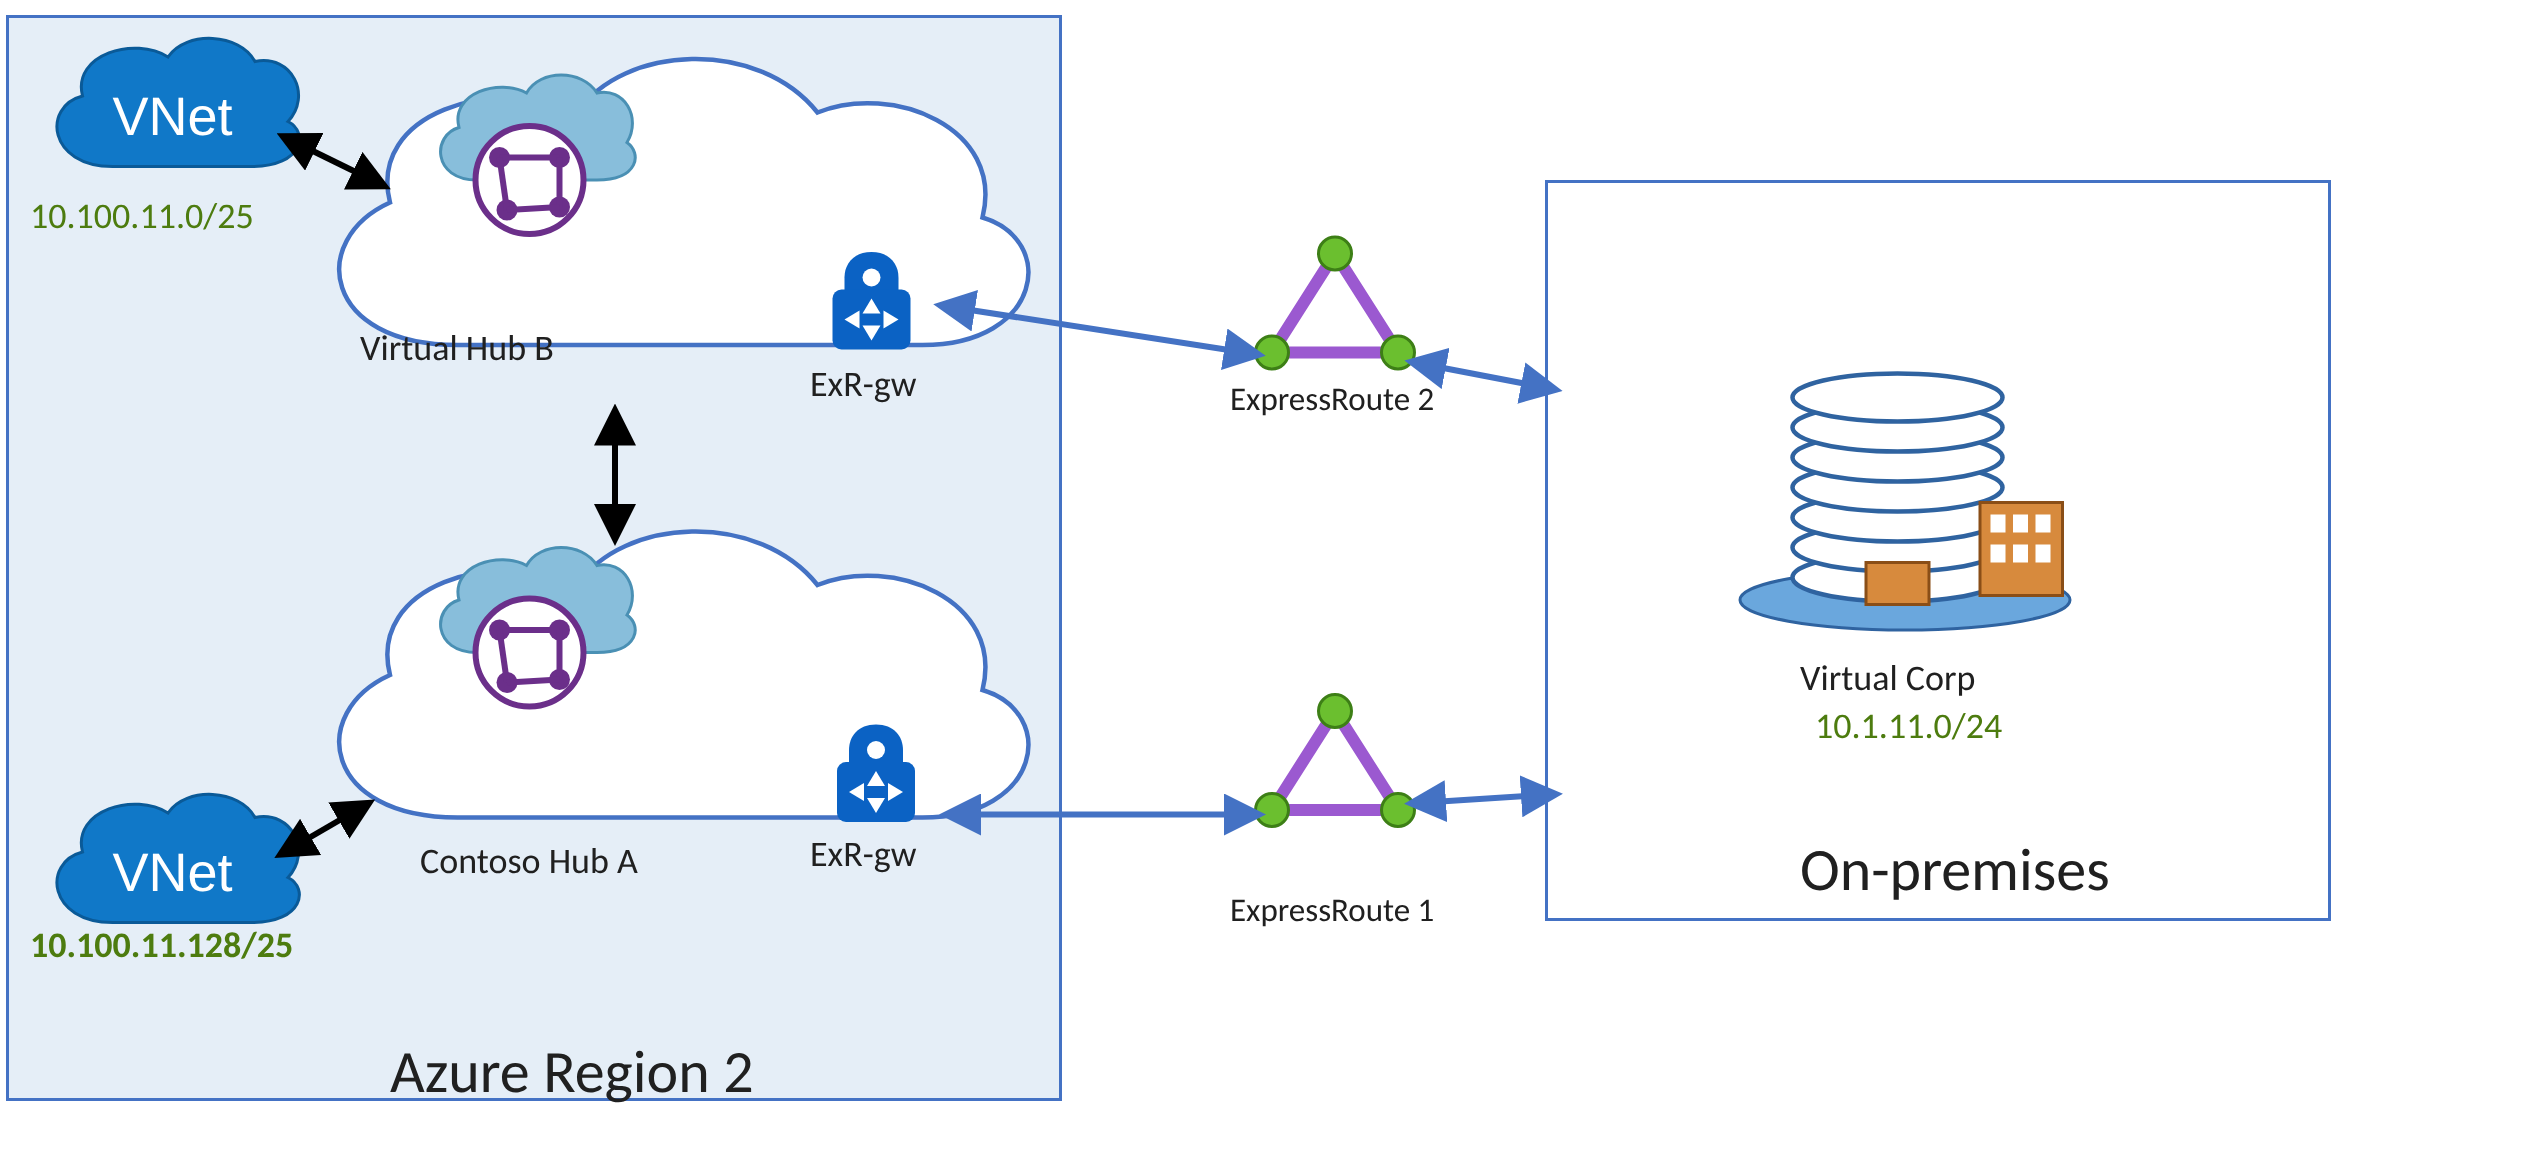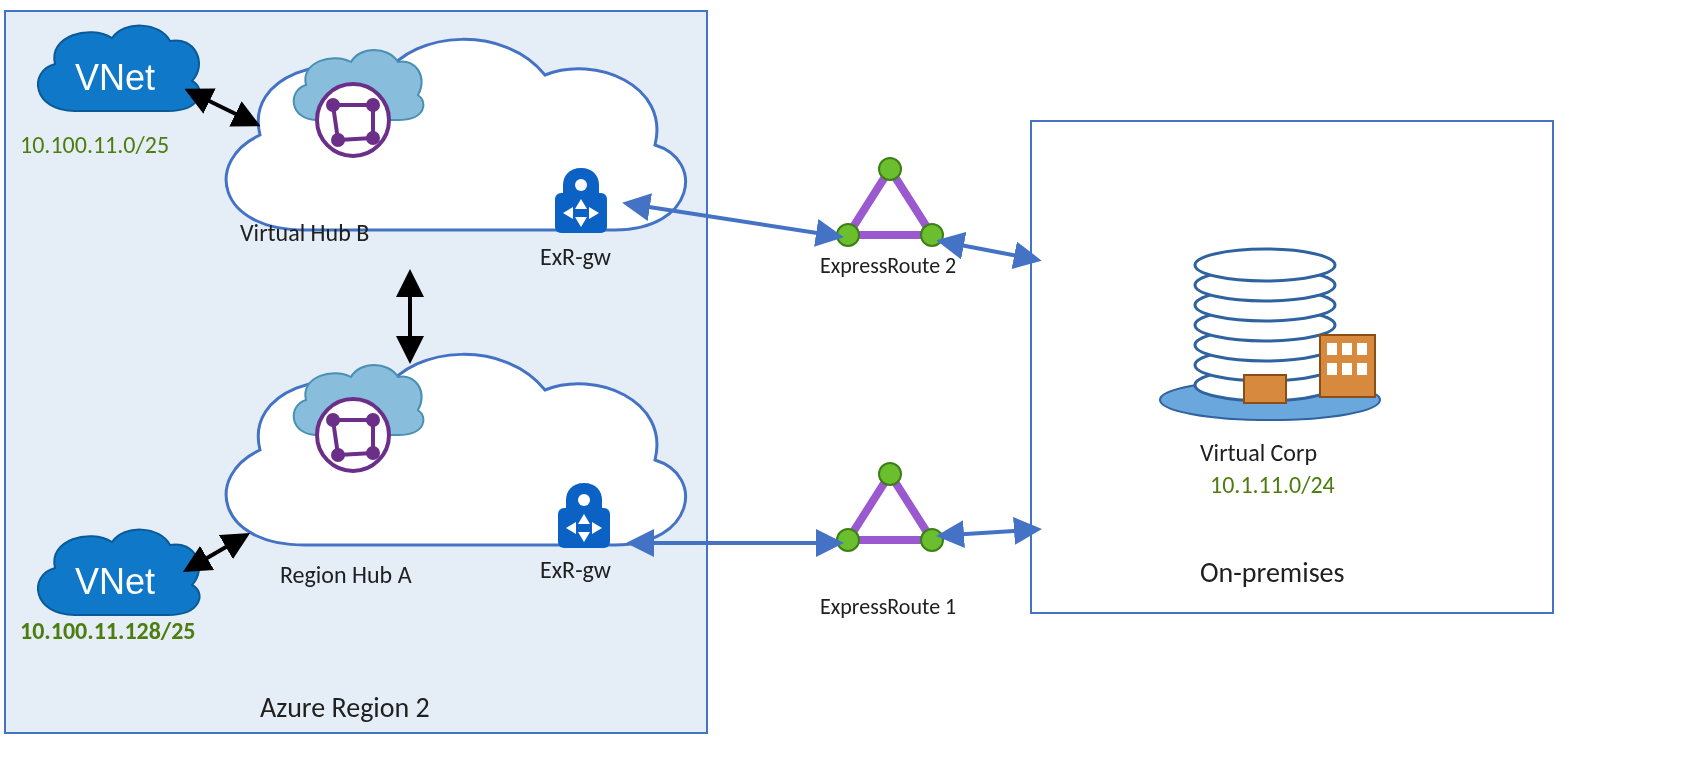--- a/index.html
+++ b/index.html
@@ -21,21 +21,21 @@
     border: 2px solid #4472c4;
   }
   .label {
     position: absolute;
     color: #000;
     font-size: 26px;
     white-space: pre;
   }
   .label-blue { color: #4d7c0f; }
   .label-black { color: #202020; }
-  .big-label { font-size: 28px; }
+  .big-label { font-size: 40px; }
   .med-label { font-size: 24px; }
   svg { position: absolute; }
 </style>
 </head>
 <body>
 
 <div class="region-box" style="left:4px; top:10px; width:700px; height:720px;"></div>
 <div class="label big-label label-black" style="left:260px; top:690px;">Azure Region 2</div>
 
 <div class="onprem-box" style="left:1030px; top:120px; width:520px; height:490px;"></div>
@@ -105,21 +105,21 @@
   <circle cx="75" cy="80" r="36" fill="#ffffff" stroke="#6b2f8a" stroke-width="4"></circle>
   <circle cx="55" cy="65" r="7" fill="#6b2f8a"></circle>
   <circle cx="95" cy="65" r="7" fill="#6b2f8a"></circle>
   <circle cx="60" cy="100" r="7" fill="#6b2f8a"></circle>
   <circle cx="95" cy="98" r="7" fill="#6b2f8a"></circle>
   <line x1="55" y1="65" x2="95" y2="65" stroke="#6b2f8a" stroke-width="4"></line>
   <line x1="55" y1="65" x2="60" y2="100" stroke="#6b2f8a" stroke-width="4"></line>
   <line x1="95" y1="65" x2="95" y2="98" stroke="#6b2f8a" stroke-width="4"></line>
   <line x1="60" y1="100" x2="95" y2="98" stroke="#6b2f8a" stroke-width="4"></line>
 </svg>
-<div class="label med-label label-black" style="left:280px; top:560px;">Region Hub A</div>
+<div class="label med-label label-black" style="left:280px; top:560px;">Contoso Hub A</div>
 
 <svg style="left:548px; top:480px;" width="72" height="72" viewBox="0 0 72 72">
   <path d="M36 3 C48 3 54 11 54 20 L54 30 L18 30 L18 20 C18 11 24 3 36 3 Z" fill="#0b62c4"></path>
   <circle cx="36" cy="20" r="6" fill="#fff"></circle>
   <rect x="10" y="28" width="52" height="40" rx="6" fill="#0b62c4"></rect>
   <polygon points="36,34 42,44 30,44" fill="#fff"></polygon>
   <polygon points="36,62 30,52 42,52" fill="#fff"></polygon>
   <polygon points="18,48 28,42 28,54" fill="#fff"></polygon>
   <polygon points="54,48 44,42 44,54" fill="#fff"></polygon>
 </svg>

